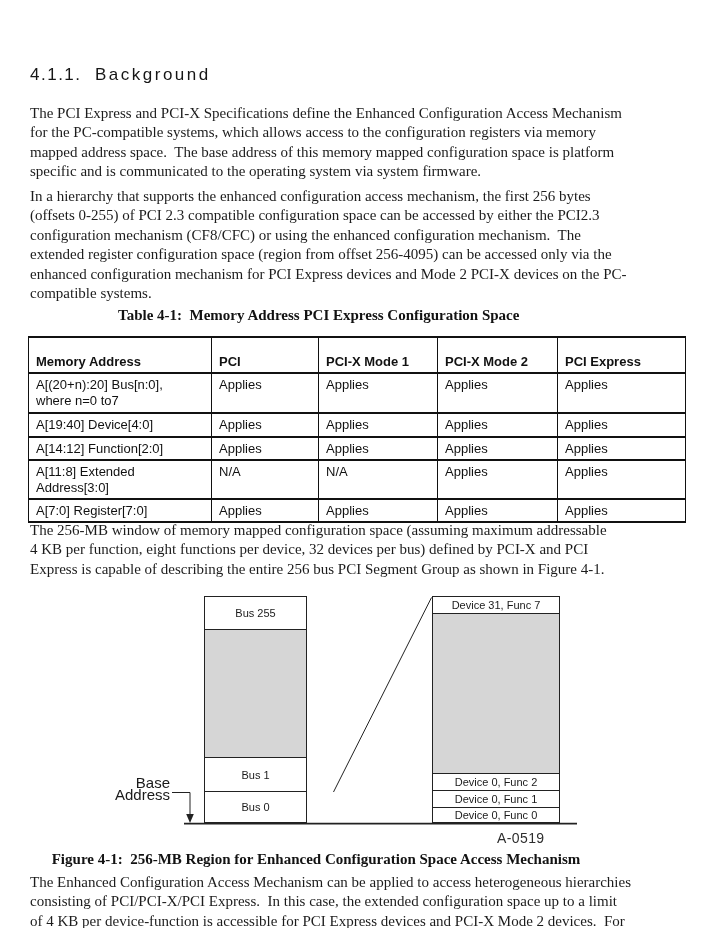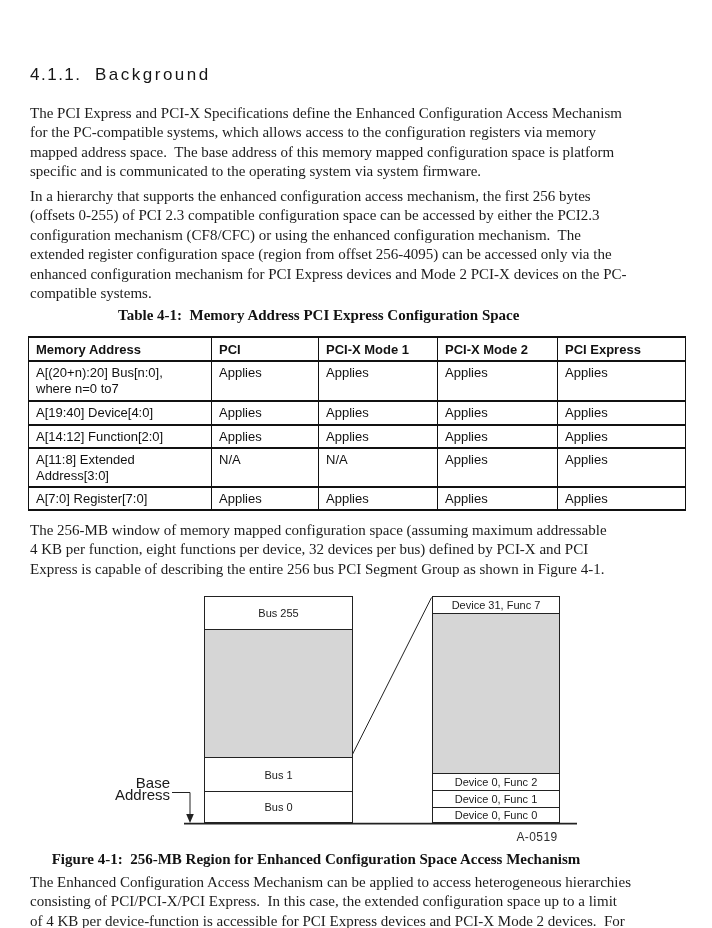--- a/index.html
+++ b/index.html
@@ -33,21 +33,21 @@
     border-collapse:collapse;table-layout:fixed;
     font-family:"Liberation Sans",sans-serif;font-size:13px;color:#111;
   }
   .spec-table th,.spec-table td{
     border:1px solid var(--table-border,#111);
     border-top:2px solid var(--table-border,#111);
     border-bottom:2px solid var(--table-border,#111);
     vertical-align:top;text-align:left;font-weight:normal;
     padding:3px 6px 2px 7px;line-height:16px;white-space:nowrap;overflow:hidden;
   }
-  .spec-table th{font-weight:bold;padding-top:4px;}
+  .spec-table th{font-weight:bold;padding-top:16px;}
   .spec-table td.mem{white-space:pre-line;}
   .c0{width:183px}.c1{width:107px}.c2{width:119px}.c3{width:120px}.c4{width:128px}
   .rh{height:24px}.r1{height:40px}.r2{height:24px}.r3{height:22px}.r4{height:38px}.r5{height:23px}
   
   .fig-svg{position:absolute;left:0;top:0;width:712px;height:928px;pointer-events:none;}
   .fig-svg line,.fig-svg polyline{stroke:var(--line-color,#222);fill:none;}
   .fig-svg .thin{stroke-width:1;}
   .fig-svg .thick{stroke-width:1.7;}
   .fig-svg polygon{fill:var(--line-color,#222);}
   .fig-svg circle{fill:#161616;}
@@ -61,22 +61,22 @@
     border-bottom:1px solid var(--line-color,#222);background:#fff;flex:0 0 auto;
   }
   .stack .band.last{border-bottom:none;flex:1 1 auto;}
   .stack .grayreg{background:var(--figure-gray,#d6d6d6);border-bottom:1px solid var(--line-color,#222);flex:0 0 auto;}
   .base-label{
     position:absolute;left:108px;top:742px;width:62px;text-align:right;
     font-family:"Liberation Sans",sans-serif;font-size:15px;line-height:11.5px;
     color:#1a1a1a;white-space:pre-line;
   }
   .artifact{
-    position:absolute;left:497px;top:795px;width:80px;text-align:center;
-    font-family:"Liberation Sans",sans-serif;font-size:12px;letter-spacing:0.4px;color:#2e2e2e;
+    position:absolute;left:497px;top:795px;width:80px;text-align:left;
+    font-family:"Liberation Sans",sans-serif;font-size:14px;letter-spacing:0.4px;color:#2e2e2e;
   }
 </style>
 </head>
 <body>
 
 <div class="page">
 
   <span class="h-num">4.1.1.</span>
   <span class="h-title">Background</span>
 
@@ -169,21 +169,21 @@
       <circle cx="268.5" cy="660" r="2.6"></circle>
       <circle cx="268.5" cy="685" r="2.6"></circle>
     </g>
     <g>
       <circle cx="496" cy="635" r="2.6"></circle>
       <circle cx="496" cy="660" r="2.6"></circle>
       <circle cx="496" cy="685" r="2.6"></circle>
     </g>
   </svg>
 
-  <div class="stack" style="left:204px;top:561px;width:149px;height:227px">
+  <div class="stack" style="left:204px;top:561px;width:103px;height:227px">
     <div class="band" style="height:33px">Bus 255</div>
     <div class="grayreg" style="height:128px"></div>
     <div class="band" style="height:34px">Bus 1</div>
     <div class="band last">Bus 0</div>
   </div>
 
   <div class="stack" style="left:432px;top:561px;width:128px;height:227px">
     <div class="band" style="height:17px">Device 31, Func 7</div>
     <div class="grayreg" style="height:160px"></div>
     <div class="band" style="height:17px">Device 0, Func 2</div>

